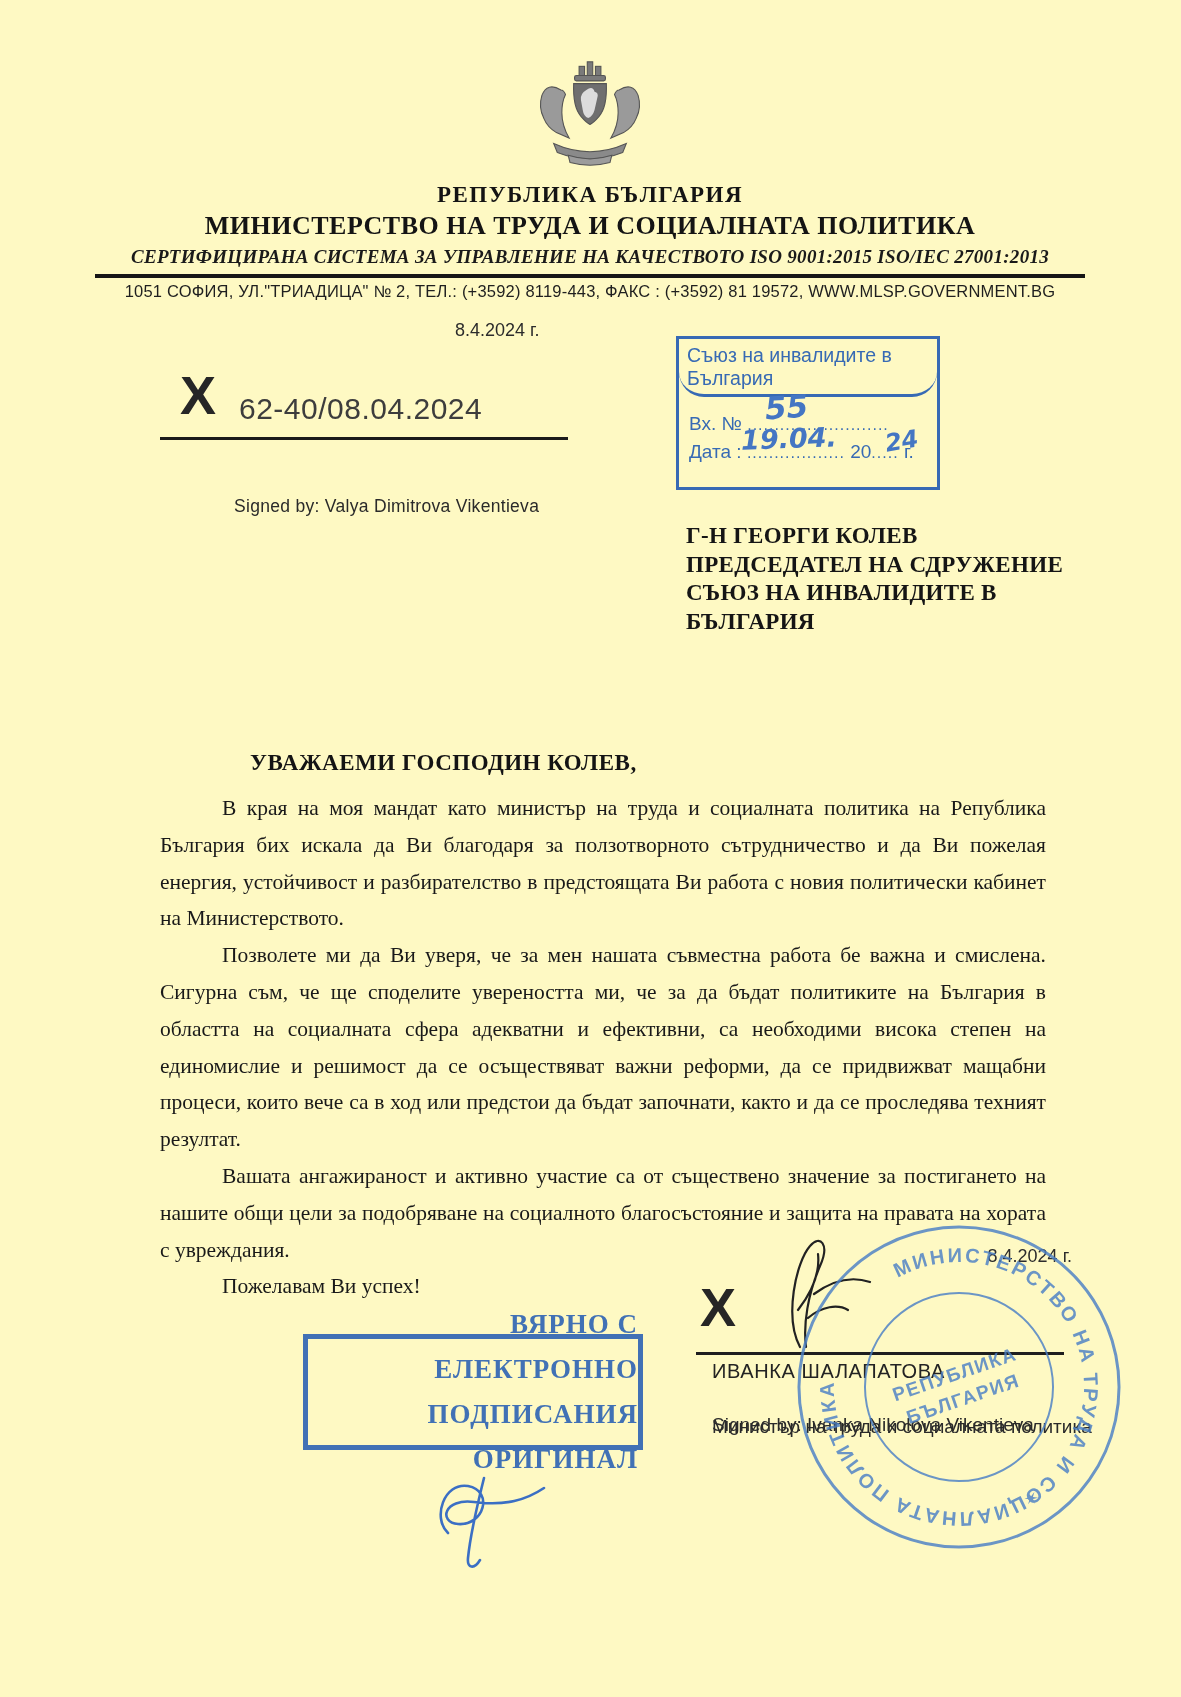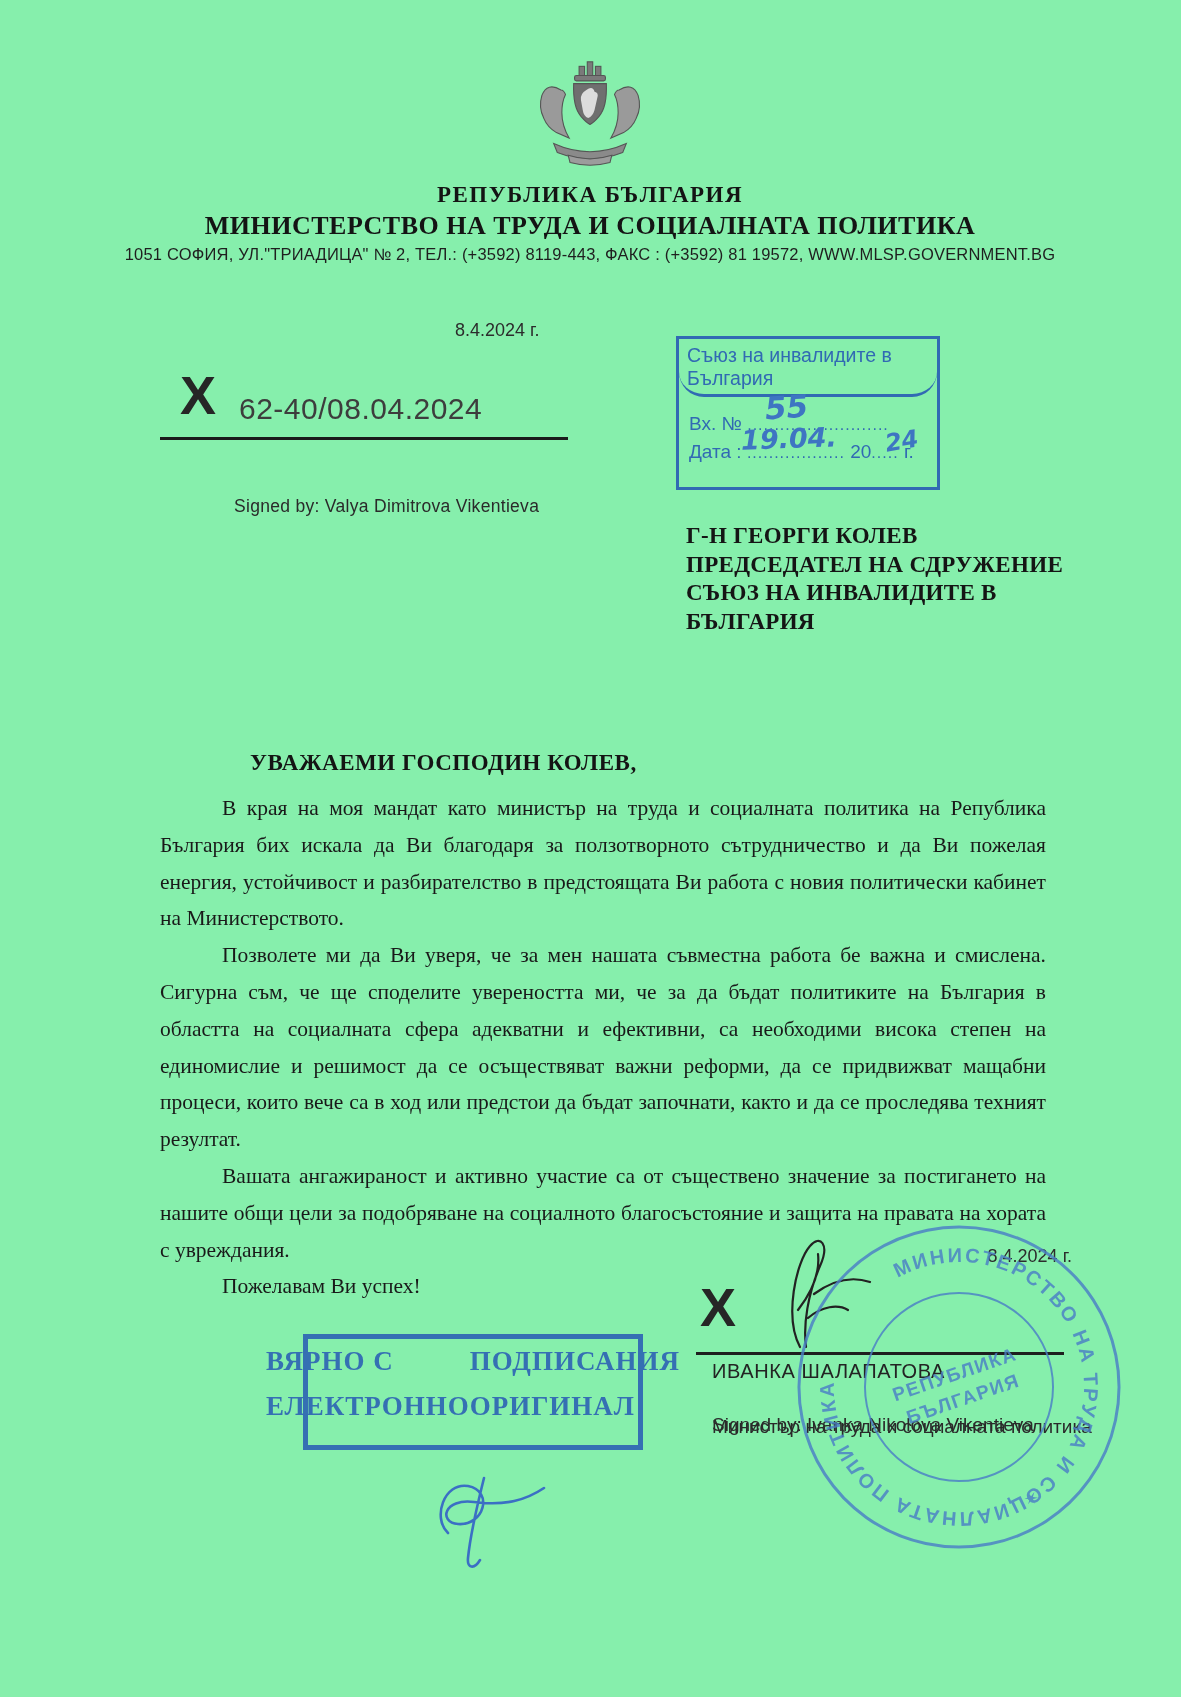--- a/index.html
+++ b/index.html
@@ -1,18 +1,18 @@
 <!DOCTYPE html>
 <html><head>
 <meta charset="utf-8">
 <style>
   html,body { margin:0; padding:0; background:#e8e8e8; }
   .page {
     position:relative; width:1181px; height:1697px; margin:0 auto;
-    background:#86efac; overflow:hidden;
+    background:#fef9c3; overflow:hidden;
     font-family:"Liberation Serif", serif; color:#1c1c1c;
   }
   
   .header { position:absolute; top:60px; left:95px; width:990px; text-align:center; }
   .emblem { display:block; margin:0 auto 4px; }
   .country  { font-size:23px; font-weight:bold; letter-spacing:1.5px; color:#141414; }
   .ministry { font-size:26px; font-weight:bold; letter-spacing:0.5px; margin-top:3px; color:#141414; }
   .cert {
     font-size:19px; font-style:italic; font-weight:bold; letter-spacing:0.3px;
     margin-top:5px; padding-bottom:6px; border-bottom:4px solid #161616; color:#1a1a1a;
@@ -54,22 +54,22 @@
   .date-bottom { position:absolute; left:952px; top:1246px; width:120px; text-align:right; font-family:"Liberation Sans",sans-serif; font-size:18px; color:#2c2c2c; }
   .sig-x { position:absolute; left:700px; top:1280px; font-family:"Liberation Sans",sans-serif; font-size:54px; font-weight:600; color:#262626; line-height:1; }
   .sig-scribble { position:absolute; left:748px; top:1232px; }
   .sig-line { position:absolute; left:696px; top:1352px; width:368px; border-top:3px solid #1e1e1e; }
   .sig-name   { position:absolute; left:712px; top:1360px; font-family:"Liberation Sans",sans-serif; font-size:20px; color:#232323; letter-spacing:0.6px; }
   .sig-title  { position:absolute; left:712px; top:1388px; font-family:"Liberation Sans",sans-serif; font-size:19px; color:#2a2a2a;margin-top:28px; }
   .sig-signed { position:absolute; left:712px; top:1414px; font-family:"Liberation Sans",sans-serif; font-size:19px; color:#2a2a2a; }
   
   .certified {
     position:absolute; left:303px; top:1334px; width:330px; height:106px;
-    border:5px solid #2d63b4; display:flex; flex-direction:row; justify-content:center;
-    text-align:left; color:#2d63b4; font-weight:bold; font-size:27px; line-height:45px;
+    border:5px solid #2d63b4; display:flex; flex-direction:column; justify-content:center;
+    text-align:right; color:#2d63b4; font-weight:bold; font-size:27px; line-height:45px;
     letter-spacing:1px; font-family:"Liberation Serif",serif; opacity:0.9;
   }
   .blue-scribble { position:absolute; left:418px; top:1448px; }
   
   .seal { position:absolute; left:788px; top:1216px; transform:rotate(-33deg); opacity:0.82; }
 </style>
 </head>
 <body>
 
 <div class="page">
@@ -86,20 +86,21 @@
         <path d="M52,26 h36 q1,26 -8,36 q-6,7 -10,9 q-4,-2 -10,-9 q-9,-10 -8,-36 z" fill="#6f6f6f"></path>
         <path stroke="none" d="M66,33 q7,-5 9,2 q5,1 3,7 l-3,13 q-2,7 -7,9 q-5,-2 -6,-9 l-2,-11 q-1,-7 6,-11 z" fill="#dcdcdc"></path>
         <path d="M38,33 q-15,-9 -21,6 q-4,13 2,25 q4,10 14,16 l14,6 q-8,-14 -8,-28 q0,-12 4,-20 q-2,-5 -5,-5 z" fill="#9a9a9a"></path>
         <path d="M102,33 q15,-9 21,6 q4,13 -2,25 q-4,10 -14,16 l-14,6 q8,-14 8,-28 q0,-12 -4,-20 q2,-5 5,-5 z" fill="#9a9a9a"></path>
         <path d="M30,92 q40,18 80,0 l-4,10 q-36,14 -72,0 z" fill="#8a8a8a"></path>
         <path d="M46,105 q24,8 48,0 l-2,8 q-22,6 -44,0 z" fill="#9c9c9c"></path>
       </g>
     </svg>
     <div class="country">РЕПУБЛИКА БЪЛГАРИЯ</div>
     <div class="ministry">МИНИСТЕРСТВО НА ТРУДА И СОЦИАЛНАТА ПОЛИТИКА</div>
+    <div class="cert">СЕРТИФИЦИРАНА СИСТЕМА ЗА УПРАВЛЕНИЕ НА КАЧЕСТВОТО  ISO 9001:2015   ISO/IEC 27001:2013</div>
     <div class="address">1051 СОФИЯ, УЛ."ТРИАДИЦА" № 2, ТЕЛ.: (+3592) 8119-443, ФАКС : (+3592) 81 19572, WWW.MLSP.GOVERNMENT.BG</div>
   </div>
 
   <div class="date-top">8.4.2024 г.</div>
   <div class="ref-x">X</div>
   <div class="ref-num">62-40/08.04.2024</div>
   <div class="ref-line"></div>
   <div class="signed-top">Signed by: Valya Dimitrova Vikentieva</div>
 
   <div class="stamp">

